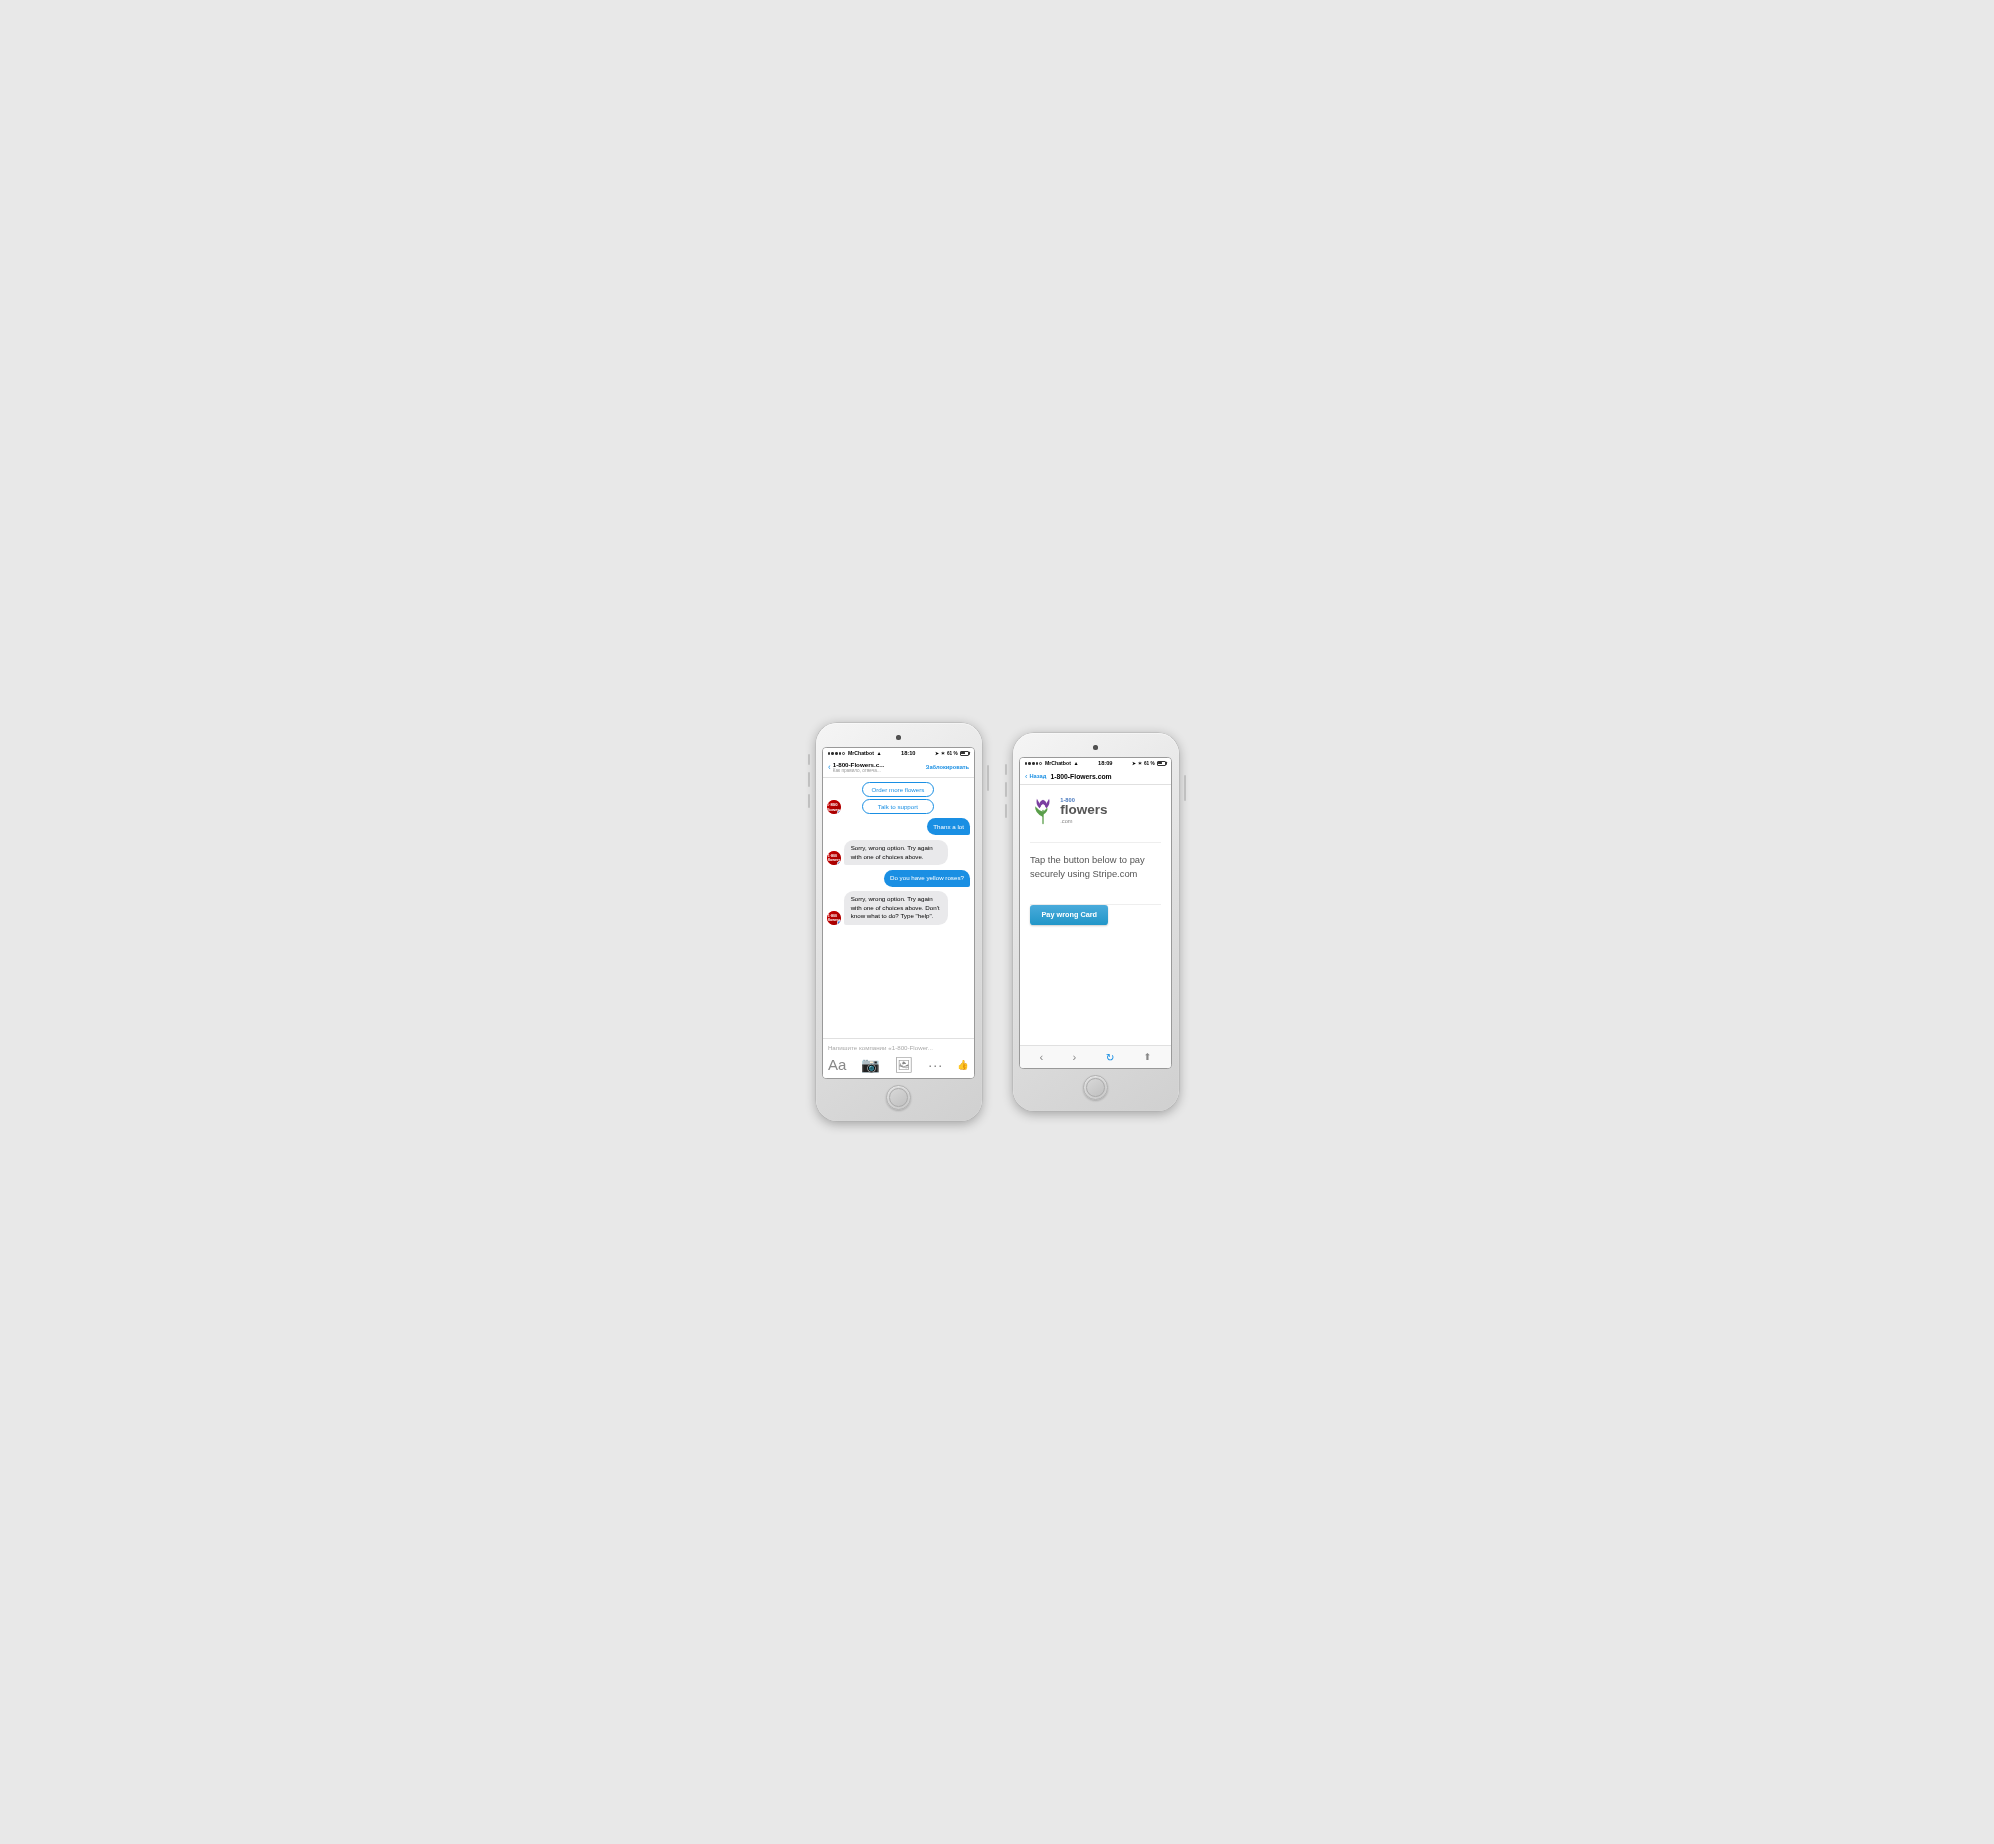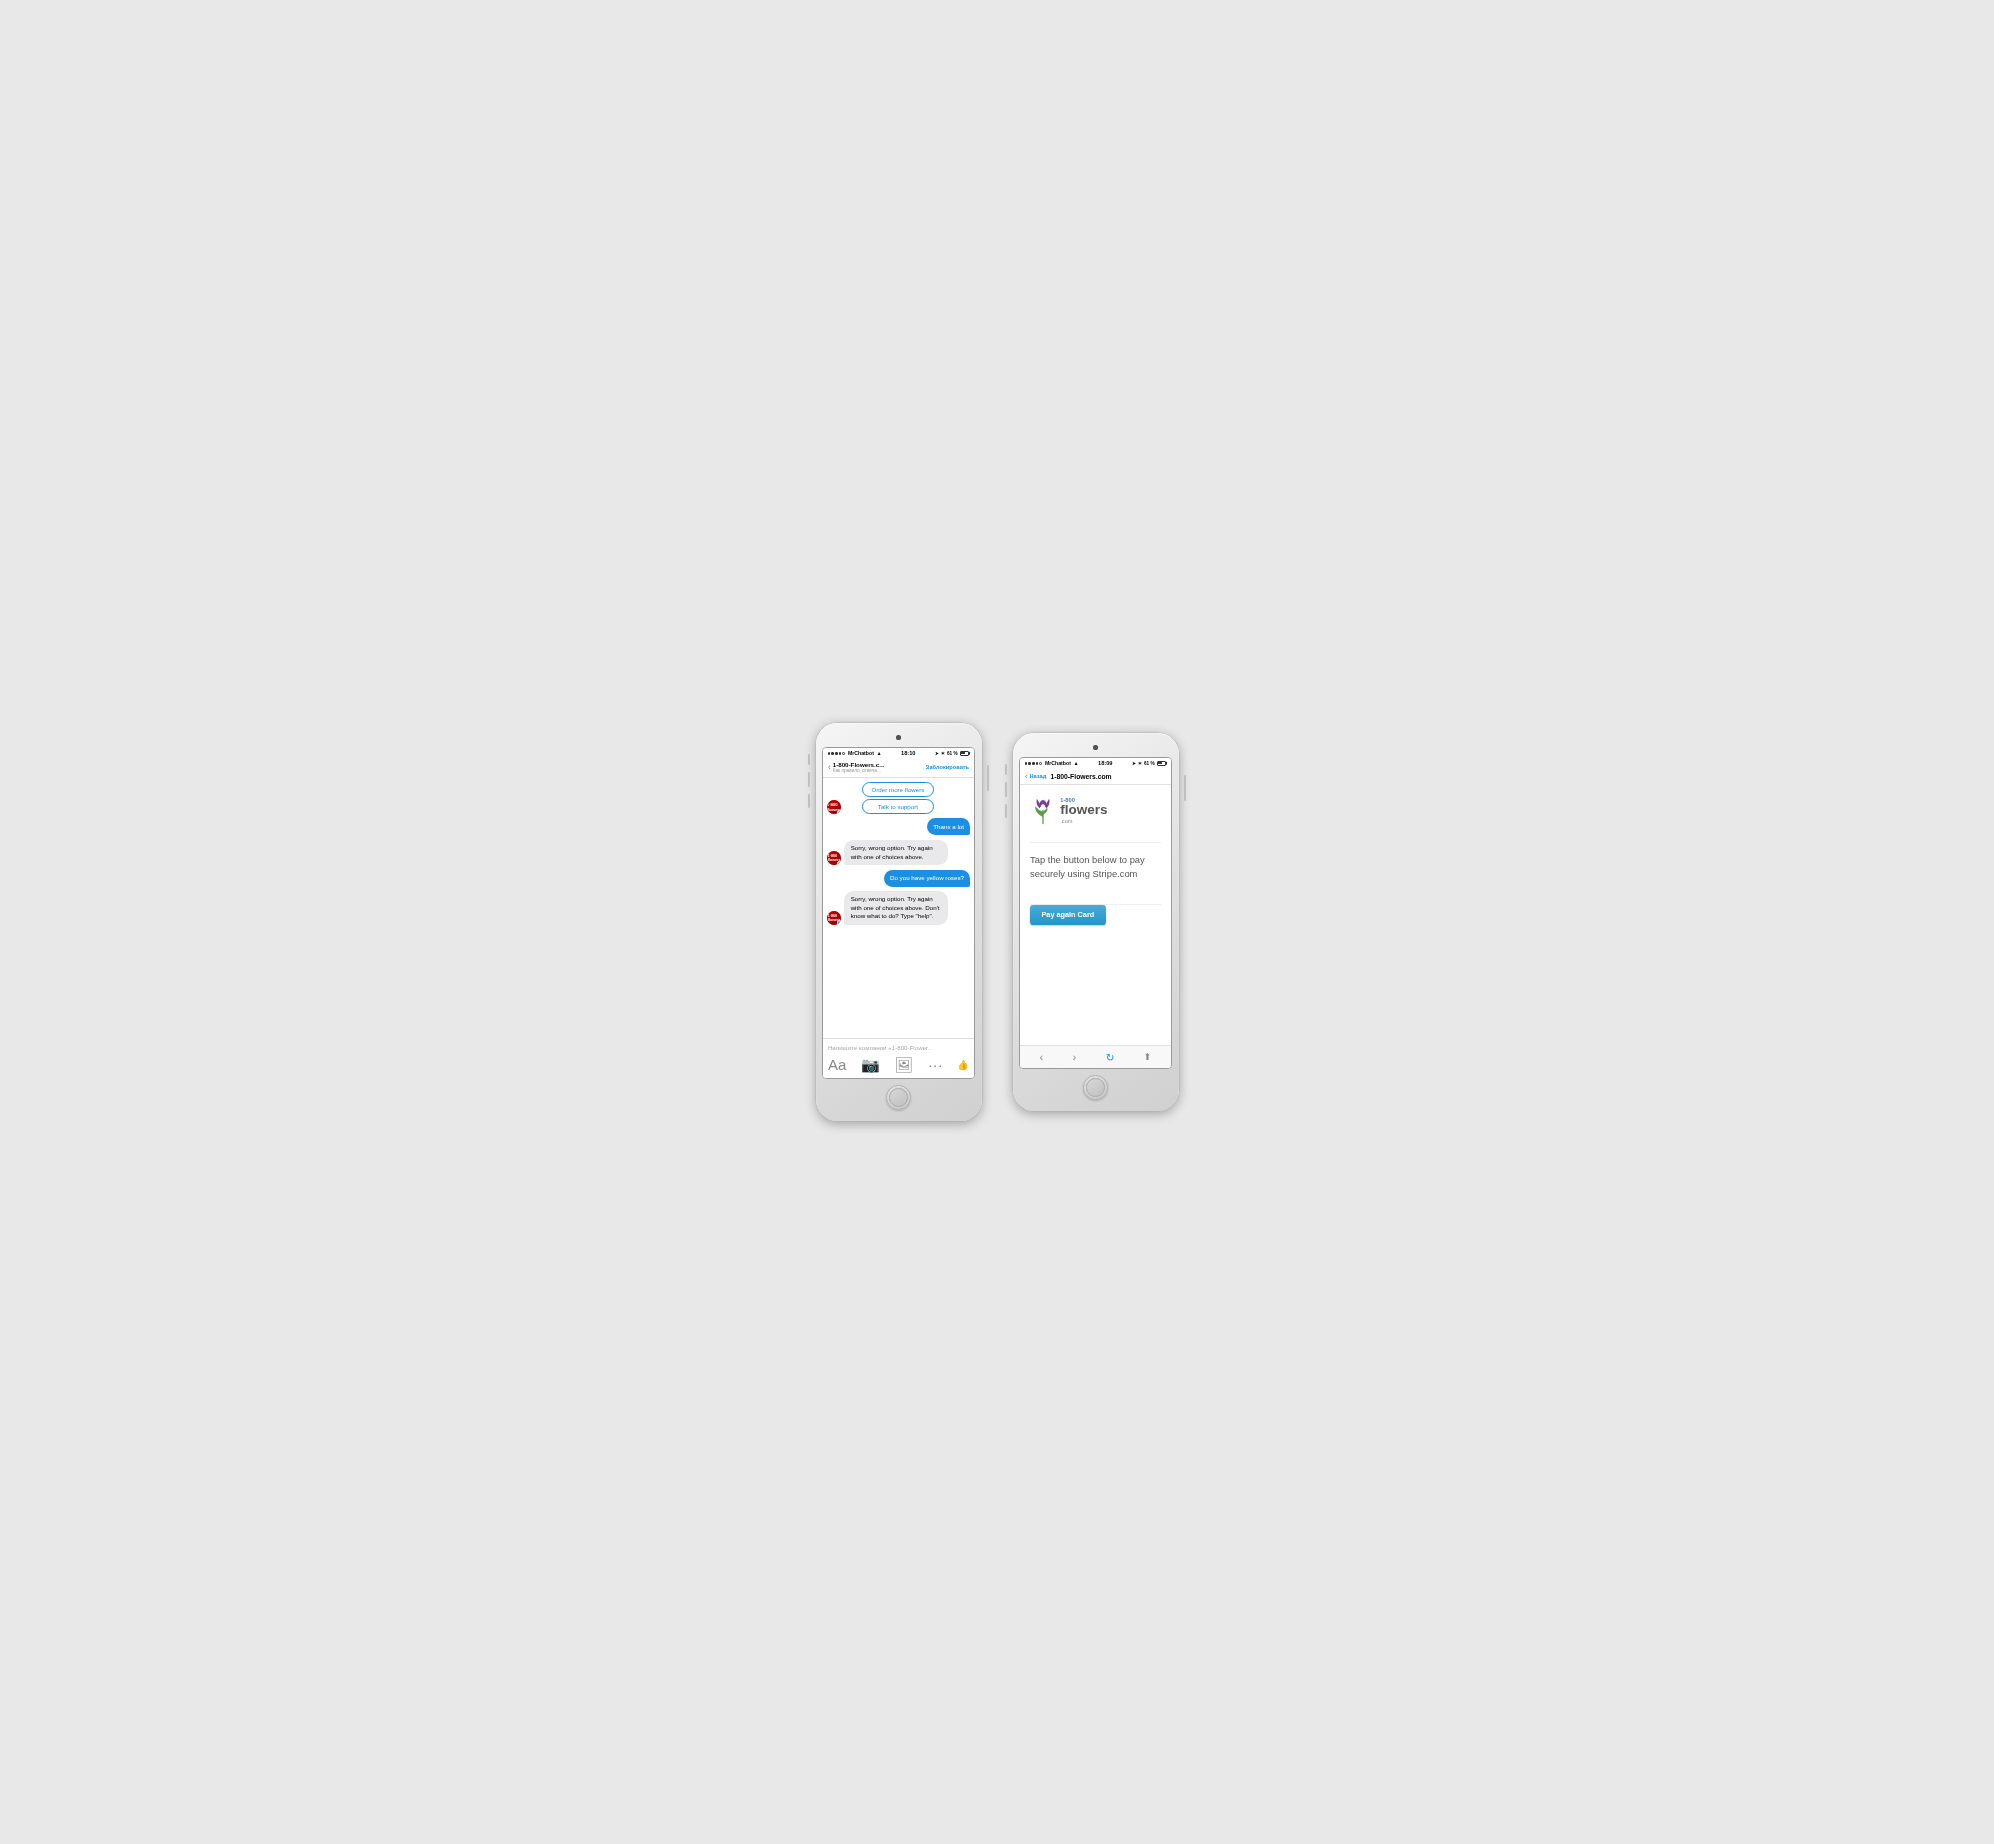--- a/index.html
+++ b/index.html
@@ -522,21 +522,21 @@
           <span style="font-size:5.7px;font-weight:700;color:#4a7abf;">1-800</span>
           <span style="font-size:13.5px;font-weight:900;color:#555;line-height:1.1;">flowers</span>
           <span style="font-size:5.7px;color:#888;">.com</span>
         </div>
       </div>
 
       <div style="padding: 10.4px 0 10.4px 0; border-top: 0.5px solid #eee; border-bottom: 0.5px solid #eee; width: 100%; margin-bottom: 0;">
         <p class="webview-text">Tap the button below to pay securely using Stripe.com</p>
       </div>
 
-      <button class="pay-btn">Pay again Card</button>
+      <button class="pay-btn">Pay wrong Card</button>
     </div>
 
     <div class="browser-bar">
       <span class="browser-icon" style="font-size:11.4px;">‹</span>
       <span class="browser-icon" style="font-size:11.4px;">›</span>
       <span class="browser-icon-blue" style="font-size:10.4px;">↻</span>
       <span class="browser-icon" style="font-size:9.4px;">⬆</span>
     </div>
   </div>
 

